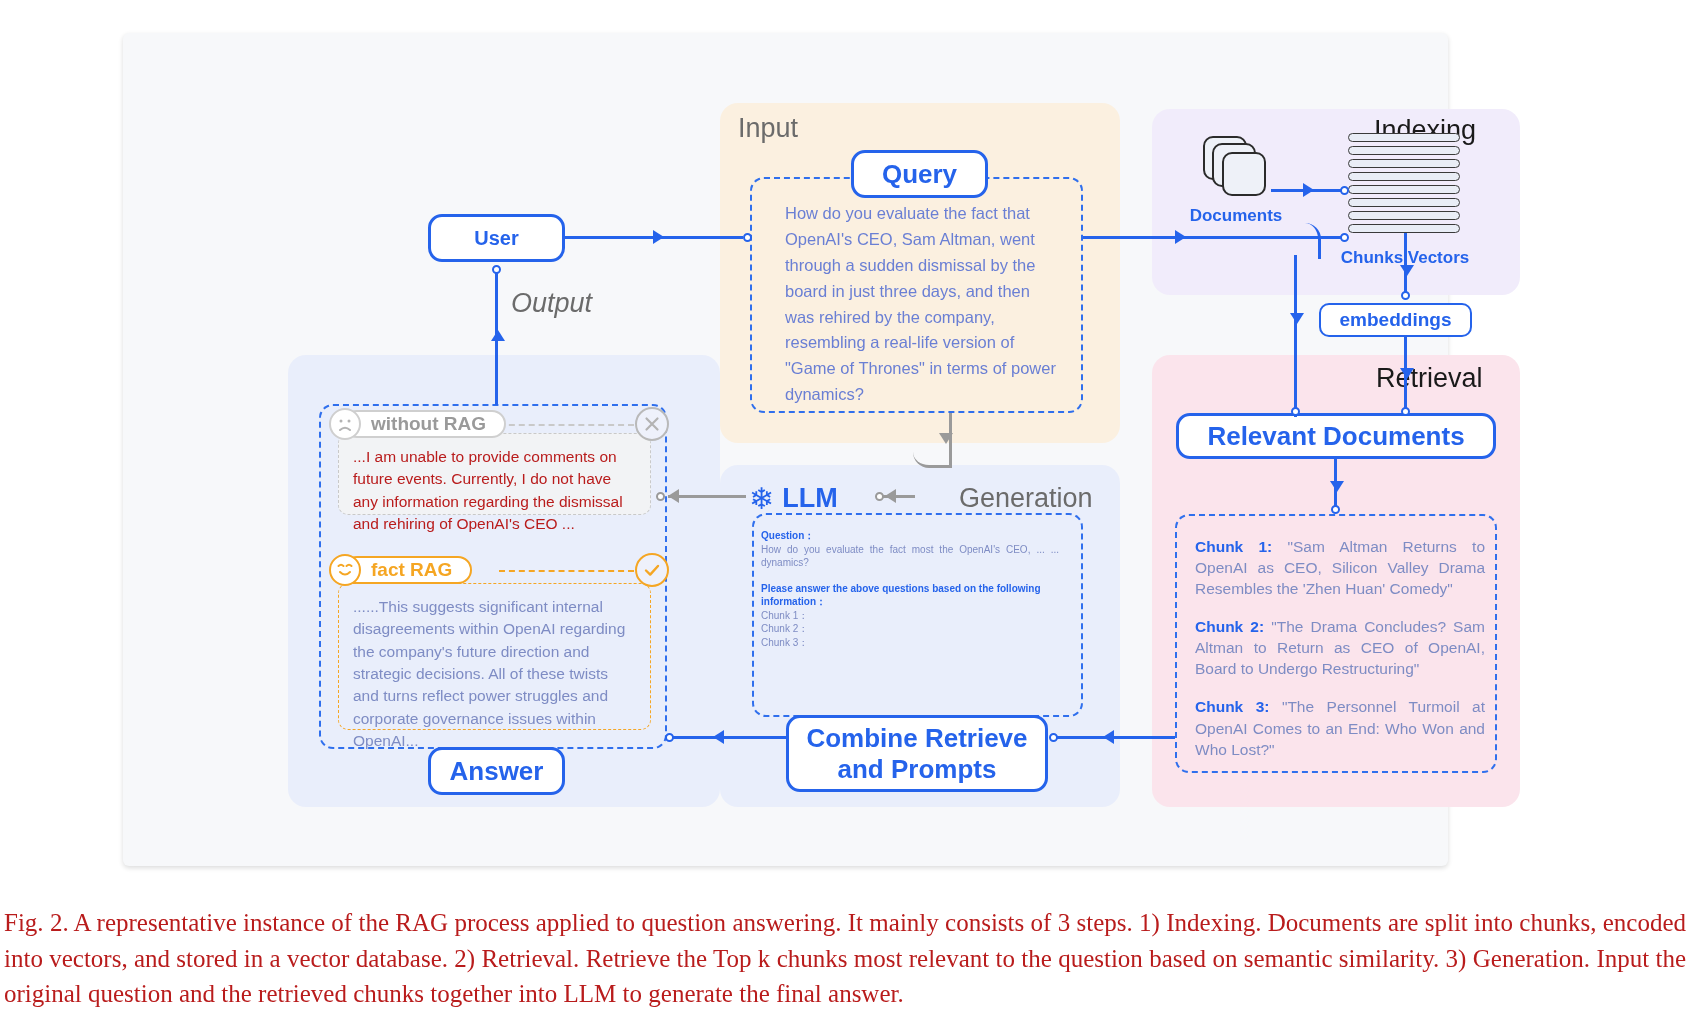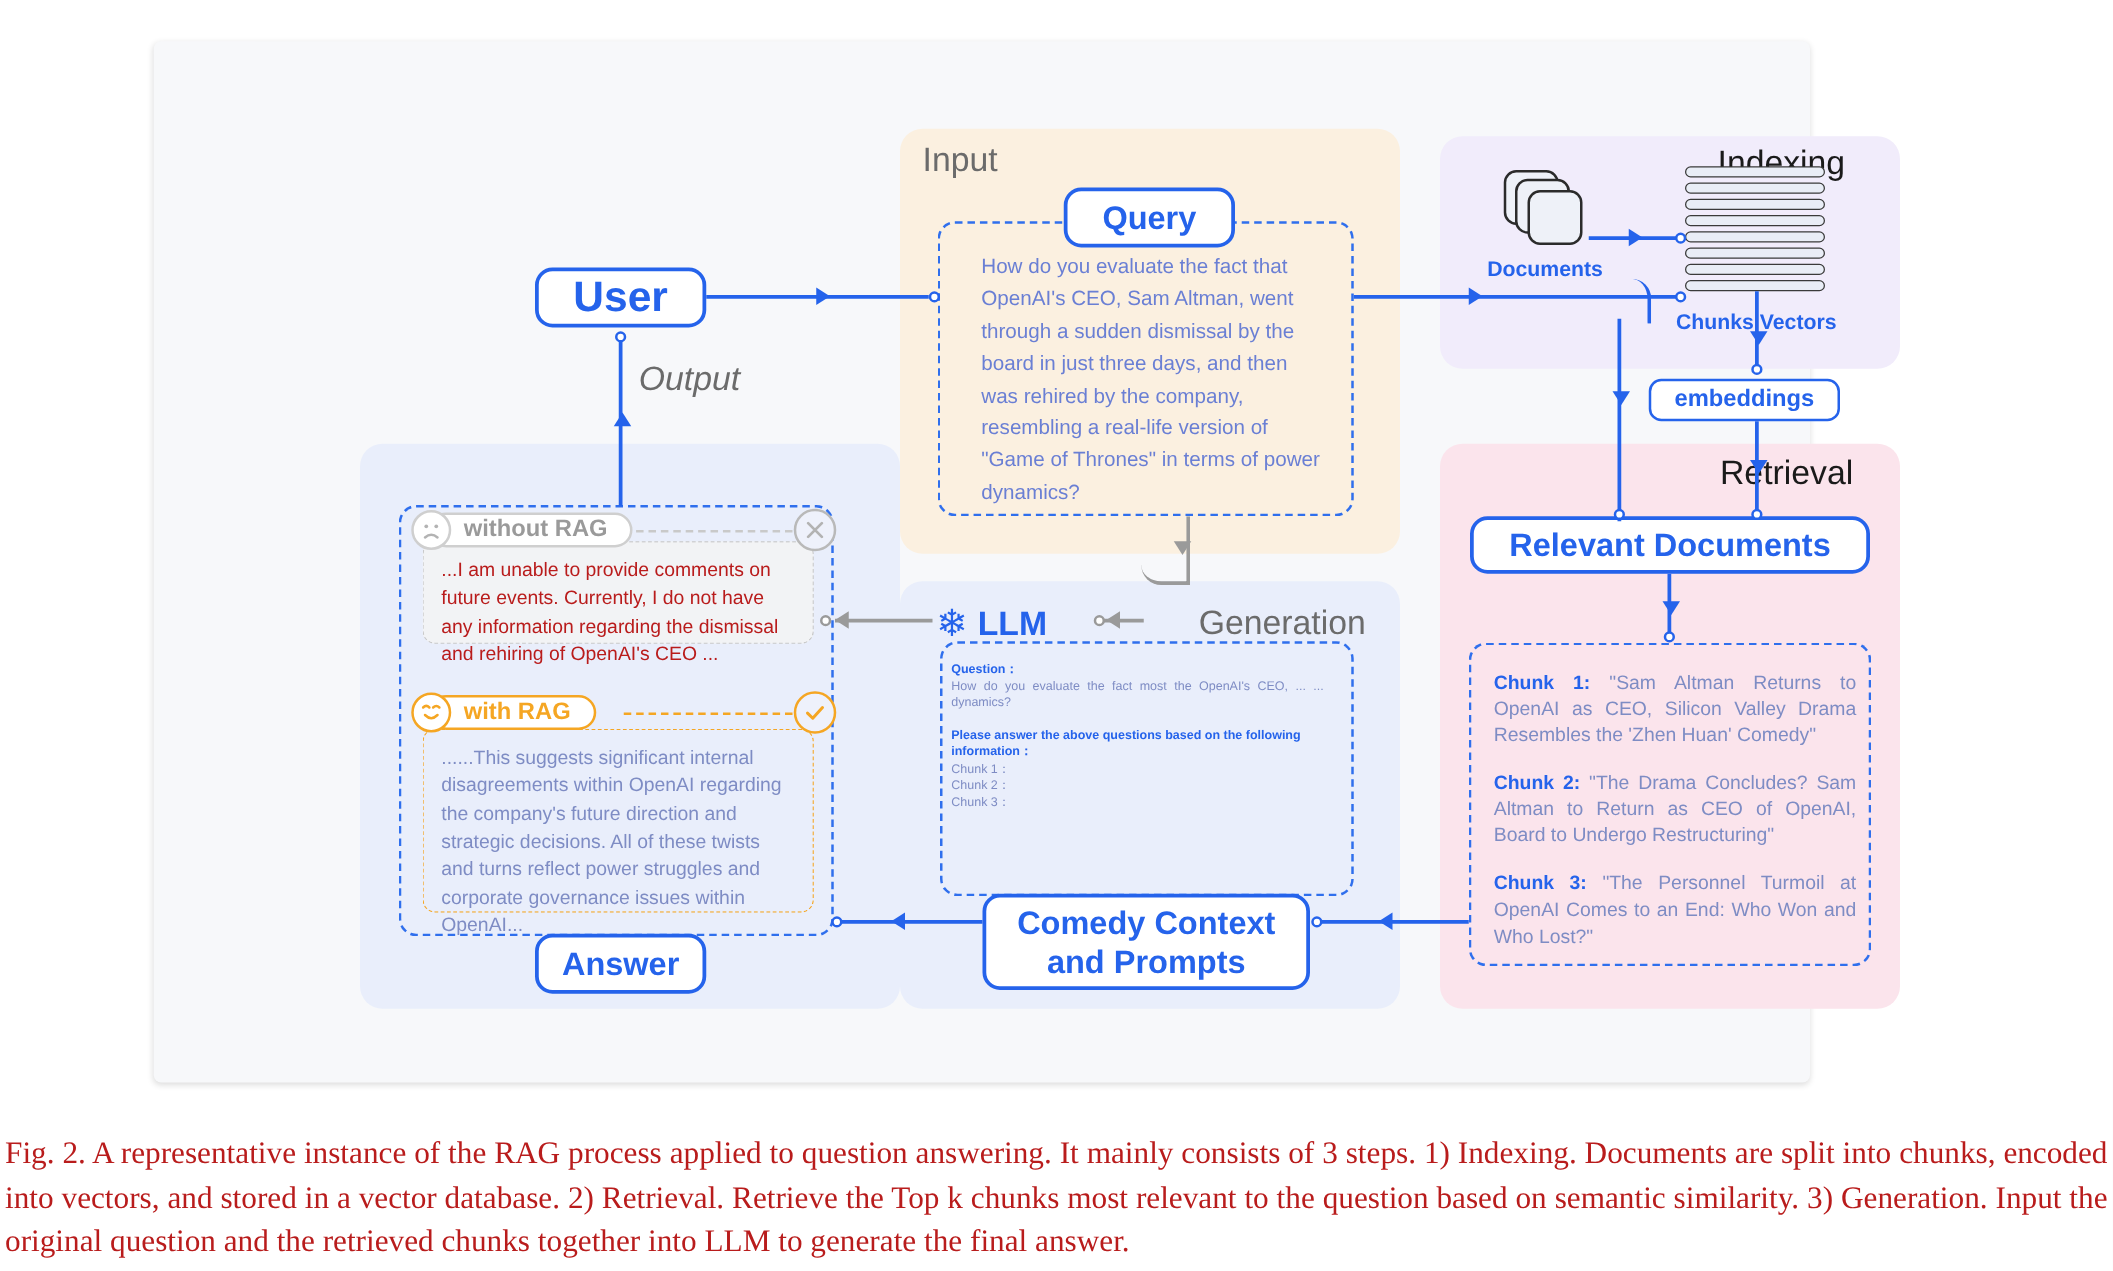--- a/index.html
+++ b/index.html
@@ -20,21 +20,21 @@
   .p-index{left:1029px;top:76px;width:368px;height:186px;background:#f1ecfb;}
   .p-retr {left:1029px;top:322px;width:368px;height:452px;background:#fbe4ec;}
   .p-gen  {left:597px;top:432px;width:400px;height:342px;background:#e9eefb;}
   .p-out  {left:165px;top:322px;width:432px;height:452px;background:#e9eefb;}
 
   
   .node{position:absolute;background:#ffffff;border:3px solid #2563eb;border-radius:14px;
         display:flex;align-items:center;justify-content:center;text-align:center;
         color:#2563eb;font-weight:bold;box-sizing:border-box;}
 
-  .n-user  {left:305px;top:181px;width:137px;height:48px;font-size:34px;}
+  .n-user  {left:305px;top:181px;width:137px;height:48px;font-size:20px;}
   .n-query {left:728px;top:117px;width:137px;height:48px;font-size:26px;z-index:6;}
   .n-reldoc{left:1053px;top:380px;width:320px;height:46px;font-size:26px;}
   .n-answer{left:305px;top:714px;width:137px;height:48px;font-size:26px;z-index:6;}
   .n-combine{left:663px;top:682px;width:262px;height:77px;font-size:26px;line-height:1.18;z-index:6;}
   .n-embed {left:1196px;top:270px;width:153px;height:34px;font-size:19px;border-width:2px;border-radius:10px;z-index:6;}
 
   
   .dbox{position:absolute;border:2px dashed #2f6fed;border-radius:14px;box-sizing:border-box;}
   .d-query{left:627px;top:144px;width:333px;height:236px;}
   .d-gen  {left:629px;top:480px;width:331px;height:204px;}
@@ -166,21 +166,21 @@
     <div class="node n-reldoc">
       <span>Relevant Documents</span>
     </div>
 
     <div class="node n-answer">
       <span>Answer</span>
     </div>
 
     <div class="node n-combine">
       <div>
-        <div>Comedy Context</div>
+        <div>Combine Retrieve</div>
         <div>and Prompts</div>
       </div>
     </div>
 
     <div class="node n-embed">
       <span>embeddings</span>
     </div>
 
     <div class="dbox d-query">
       <div class="qtext">How do you evaluate the fact that OpenAI's CEO, Sam Altman, went through a sudden dismissal by the board in just three days, and then was rehired by the company, resembling a real-life version of "Game of Thrones" in terms of power dynamics?</div>
@@ -238,21 +238,21 @@
     <div class="answer-card card-grey" style="left:215px;top:400px;width:313px;height:82px;">...I am unable to provide comments on future events. Currently, I do not have any information regarding the dismissal and rehiring of OpenAI's CEO ...</div>
 
     <div class="rag-badge badge-orange" style="left:206px;top:523px;">
       <div class="face">
         <svg width="28" height="28" viewBox="0 0 28 28">
           <path d="M7.5 10 Q10 7.5 12.5 10" stroke="#f5a623" stroke-width="2" fill="none" stroke-linecap="round"></path>
           <path d="M15.5 10 Q18 7.5 20.5 10" stroke="#f5a623" stroke-width="2" fill="none" stroke-linecap="round"></path>
           <path d="M9 16 Q14 21 19 16" stroke="#f5a623" stroke-width="2" fill="none" stroke-linecap="round"></path>
         </svg>
       </div>
-      <div class="badge-pill" style="margin-left:14px;">with RAG</div>
+      <div class="badge-pill" style="margin-left:14px;">fact RAG</div>
     </div>
     <div class="dash-conn" style="left:376px;top:537px;width:135px;border-color:#f5a623;"></div>
     <div class="ring ring-orange" style="left:512px;top:520px;">
       <svg width="30" height="30" viewBox="0 0 30 30">
         <path d="M9 15.5 L13.2 19.6 L21 11" stroke="#f5a623" stroke-width="2.4" fill="none" stroke-linecap="round" stroke-linejoin="round"></path>
       </svg>
     </div>
     <div class="answer-card card-orange" style="left:215px;top:550px;width:313px;height:147px;">......This suggests significant internal disagreements within OpenAI regarding the company's future direction and strategic decisions. All of these twists and turns reflect power struggles and corporate governance issues within OpenAI...</div>
 
     <div class="ln lnh" style="left:442px;top:203px;width:178px;"></div>

